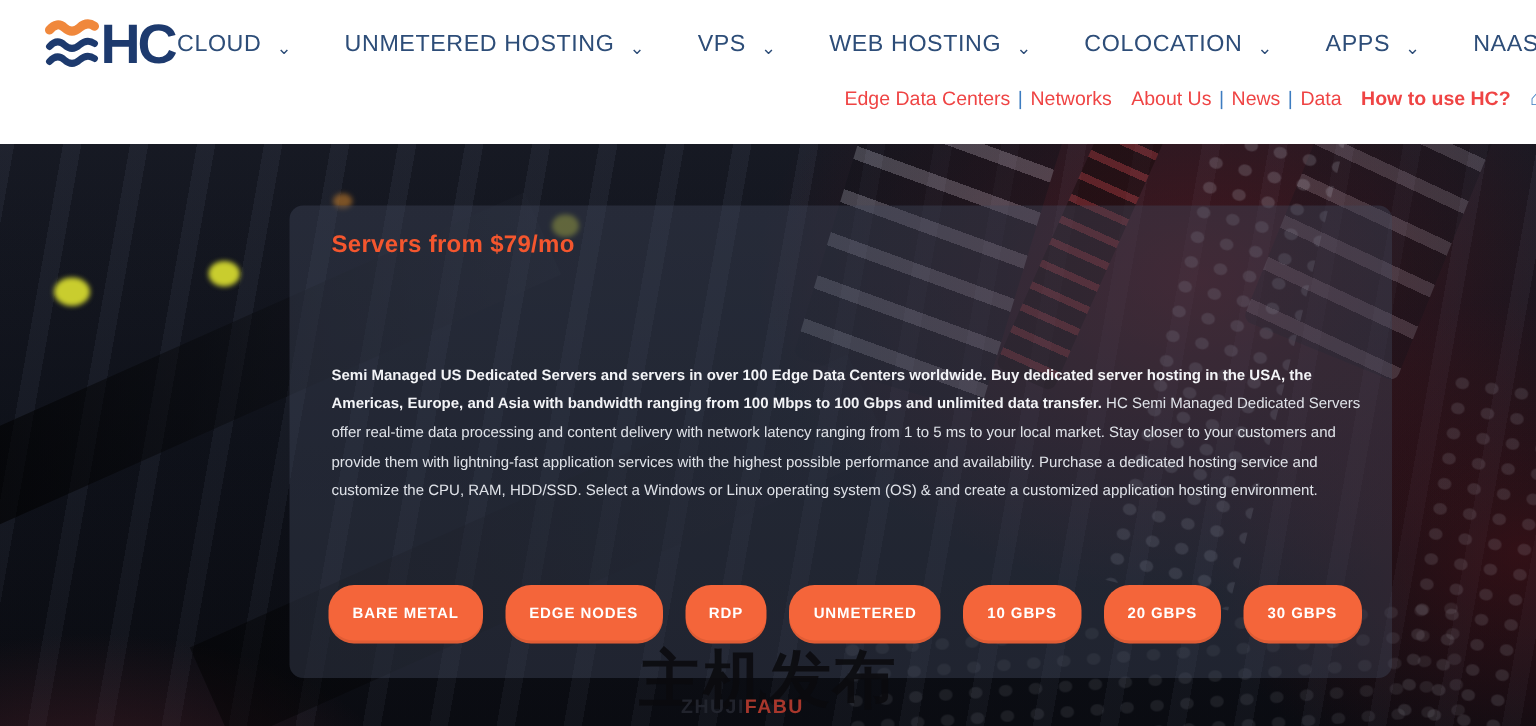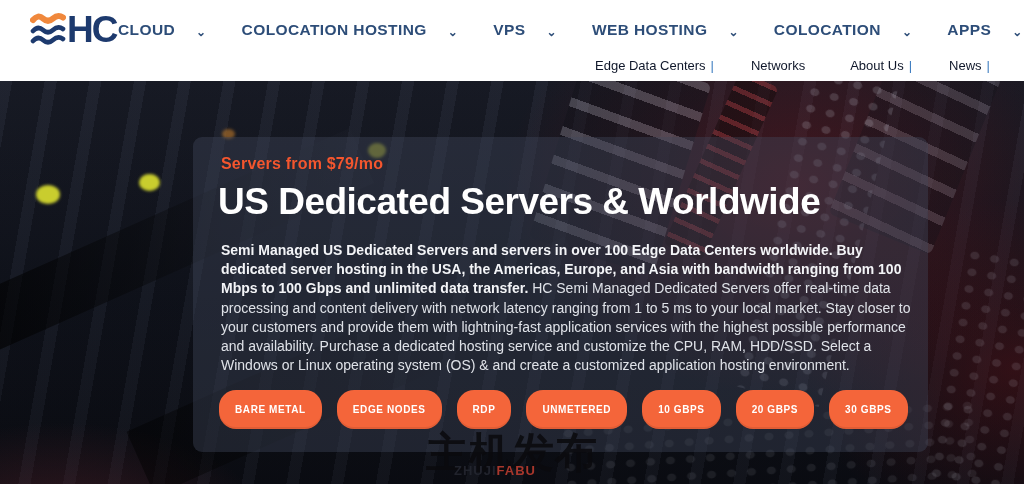--- a/index.html
+++ b/index.html
@@ -1,33 +1,33 @@
 <!DOCTYPE html>
 <html><head>
 <meta charset="utf-8">
 <style>
   * { margin:0; padding:0; box-sizing:border-box; }
   html,body { width:1024px; height:484px; overflow:hidden; background:#fff;
     font-family:"Liberation Sans", sans-serif; }
   .page { position:relative; width:1024px; height:484px; overflow:hidden; }
 
   
-  .header { position:absolute; top:0; left:0; width:1024px; height:81px; background:#ffffff; z-index:5; }
+  .header { position:absolute; top:0; left:0; width:1024px; height:96px; background:#ffffff; z-index:5; }
   .logo { position:absolute; left:30px; top:10px; display:flex; align-items:center; cursor:pointer; }
   .logo svg { width:36px; height:40px; }
   .logo-text { font-size:37px; font-weight:bold; color:#1d3a6e; letter-spacing:-2px; margin-left:1px; line-height:40px; }
 
   .main-nav { position:absolute; left:118px; top:0; height:60px; display:flex; align-items:center; gap:35px; }
-  .nav-item { display:flex; align-items:center; gap:21px; color:#2d4d78; font-size:15.5px;
-    letter-spacing:.4px; cursor:pointer; white-space:nowrap;font-weight:bold; }
+  .nav-item { display:flex; align-items:center; gap:10px; color:#2d4d78; font-size:15.5px;
+    letter-spacing:.4px; cursor:pointer; white-space:nowrap; }
   .chevron { font-size:12px; line-height:10px; margin-top:3px; color:#2d4d78; }
 
   .subnav { position:absolute; left:563px; top:56px; height:18px; display:flex; align-items:center;
     font-size:13px; color:#3d7cc0; white-space:nowrap; }
-  .subnav .lnk { color:#0f172a; cursor:pointer;margin-left:32px; }
+  .subnav .lnk { color:#ef4444; cursor:pointer; }
   .subnav .sep { color:#3d7cc0; margin:0 5px; }
   .subnav .grp-gap { width:13px; }
   .subnav .howto { color:#ef4444; font-weight:bold; cursor:pointer; }
   .subnav .home-ic { font-size:14px; color:#3d7cc0; margin-right:4px; }
 
   
   .hero { position:absolute; top:81px; left:0; width:1024px; height:478px; overflow:hidden;
     background:
       radial-gradient(ellipse 420px 300px at 78% 22%, rgba(112,22,28,.50), transparent 70%),
       radial-gradient(ellipse 300px 240px at 99% 60%, rgba(95,18,22,.45), transparent 70%),
@@ -56,21 +56,21 @@
   .beam1 { left:-40px; top:130px; width:420px; height:60px; }
   .beam2 { left:120px; top:250px; width:480px; height:70px; opacity:.7; }
 
   .overlay-box { position:absolute; left:193px; top:56px; width:735px; height:315px;
     background:rgba(64,72,93,.40); border-radius:9px; }
 
   .eyebrow { position:absolute; left:221px; top:74px; font-size:16px; font-weight:bold;
     color:#f4562e; letter-spacing:.2px; }
   .hero-title { position:absolute; left:218px; top:100px; font-size:37px; font-weight:bold;
     color:#ffffff; letter-spacing:-.5px; white-space:nowrap; }
-  .hero-para { position:absolute; left:221px; top:160px; width:700px; font-size:14px;
+  .hero-para { position:absolute; left:221px; top:160px; width:700px; font-size:10px;
     line-height:19.2px; color:#dfe2e8; }
   .hero-para .p-bold { font-weight:bold; color:#f3f4f7; }
   .btn-row { position:absolute; left:219px; top:309px; display:flex; gap:15px; }
   .hbtn { background:#f4653a; color:#fff; font-size:10px; font-weight:bold; letter-spacing:.6px;
     height:39px; padding:0 16px; display:flex; align-items:center; justify-content:center;
     border-radius:17px; cursor:pointer; box-shadow:inset 0 -2px 0 rgba(0,0,0,.08); white-space:nowrap; }
 
   
   .watermark { position:absolute; left:512px; top:350px; transform:translateX(-50%);
     text-align:left; pointer-events:none; }
@@ -94,21 +94,21 @@
       </svg>
       <span class="logo-text">HC</span>
     </div>
 
     <div class="main-nav">
       <div class="nav-item">
         <span>CLOUD</span>
         <span class="chevron">⌄</span>
       </div>
       <div class="nav-item">
-        <span>COLOCATION HOSTING</span>
+        <span>UNMETERED HOSTING</span>
         <span class="chevron">⌄</span>
       </div>
       <div class="nav-item">
         <span>VPS</span>
         <span class="chevron">⌄</span>
       </div>
       <div class="nav-item">
         <span>WEB HOSTING</span>
         <span class="chevron">⌄</span>
       </div>
@@ -155,21 +155,20 @@
     <div class="decor beam beam1"></div>
     <div class="decor beam beam2"></div>
     <div class="decor led led1"></div>
     <div class="decor led led2"></div>
     <div class="decor led led3"></div>
     <div class="decor led led4"></div>
 
     <div class="overlay-box"></div>
 
     <div class="eyebrow">Servers from $79/mo</div>
-    <h1 class="hero-title">US Dedicated Servers &amp; Worldwide</h1>
     <p class="hero-para">
       <span class="p-bold">Semi Managed US Dedicated Servers and servers in over 100 Edge Data Centers worldwide. Buy dedicated server hosting in the USA, the Americas, Europe, and Asia with bandwidth ranging from 100 Mbps to 100 Gbps and unlimited data transfer.</span><span> HC Semi Managed Dedicated Servers offer real-time data processing and content delivery with network latency ranging from 1 to 5 ms to your local market. Stay closer to your customers and provide them with lightning-fast application services with the highest possible performance and availability. Purchase a dedicated hosting service and customize the CPU, RAM, HDD/SSD. Select a Windows or Linux operating system (OS) &amp; and create a customized application hosting environment.</span>
     </p>
 
     <div class="btn-row">
       <div class="hbtn">BARE METAL</div>
       <div class="hbtn">EDGE NODES</div>
       <div class="hbtn">RDP</div>
       <div class="hbtn">UNMETERED</div>
       <div class="hbtn">10 GBPS</div>

